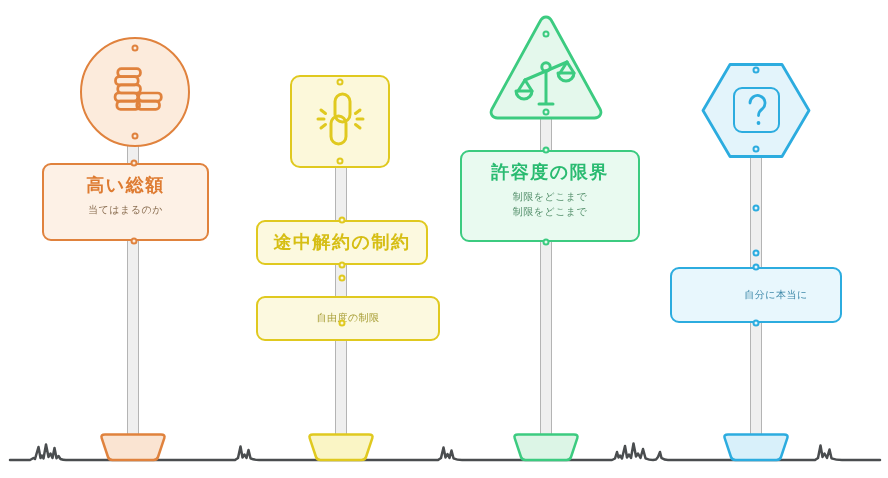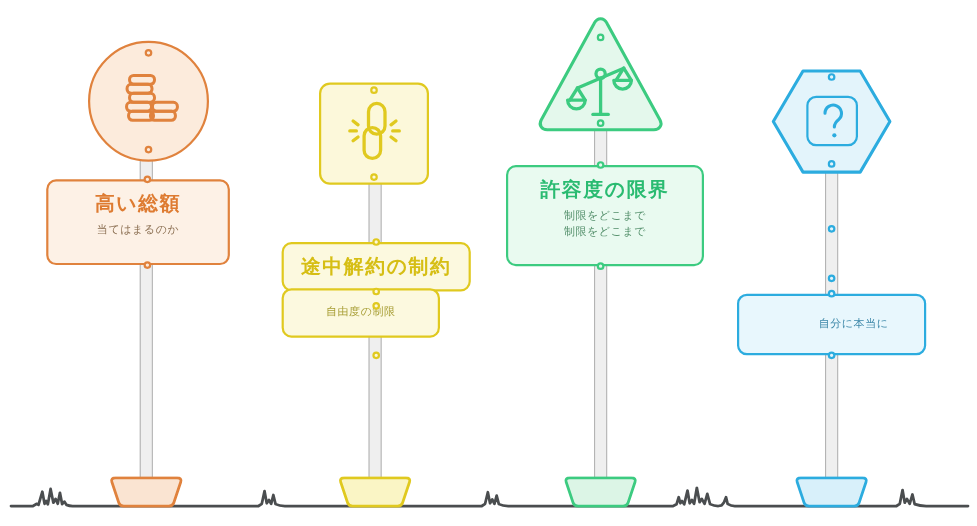--- a/index.html
+++ b/index.html
@@ -104,21 +104,21 @@
       <line x1="6" y1="30" x2="12" y2="30"></line>
       <line x1="9" y1="39" x2="13.5" y2="35.5"></line>
       <line x1="48" y1="21" x2="43.5" y2="24.5"></line>
       <line x1="51" y1="30" x2="45" y2="30"></line>
       <line x1="48" y1="39" x2="43.5" y2="35.5"></line>
     </g>
   </svg>
   <div class="label-box center c1" style="left:256px;top:220px;width:172px;height:45px;">
     <div class="sign-title">途中解約の制約</div>
   </div>
-  <div class="label-box center c1" style="left:256px;top:262px;width:144px;height:45px;">
+  <div class="label-box center c1" style="left:256px;top:296px;width:184px;height:45px;">
     <div class="sign-sub solo">自由度の制限</div>
   </div>
 
   <svg class="svgshape c2" style="left:486px;top:12px;" width="120" height="112" viewBox="0 0 120 112">
     <path d="M60 5 C62.5 5 64.5 6.5 66 9.5 L114 97 C116.5 101.5 113.5 106 108.5 106 L11.5 106 C6.5 106 3.5 101.5 6 97 L54 9.5 C55.5 6.5 57.5 5 60 5 Z" fill="var(--fill)" stroke="var(--stroke)" stroke-width="2.8" stroke-linejoin="round"></path>
   </svg>
   <svg class="icon c2" style="left:513px;top:54px;" width="66" height="56" viewBox="0 0 66 56">
     <g fill="none" stroke="var(--stroke)" stroke-width="3" stroke-linecap="round" stroke-linejoin="round">
       <line x1="33" y1="17" x2="33" y2="49"></line>
       <line x1="26" y1="50" x2="40" y2="50"></line>

